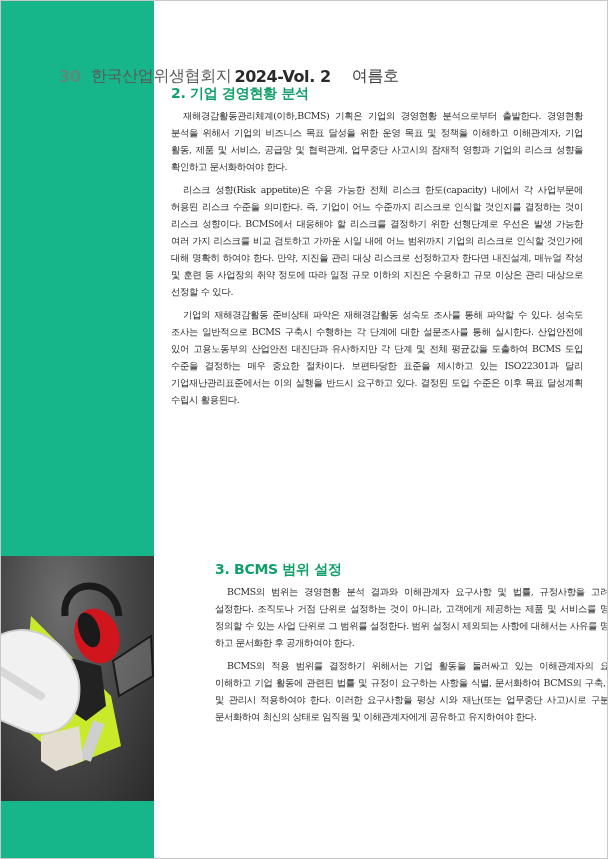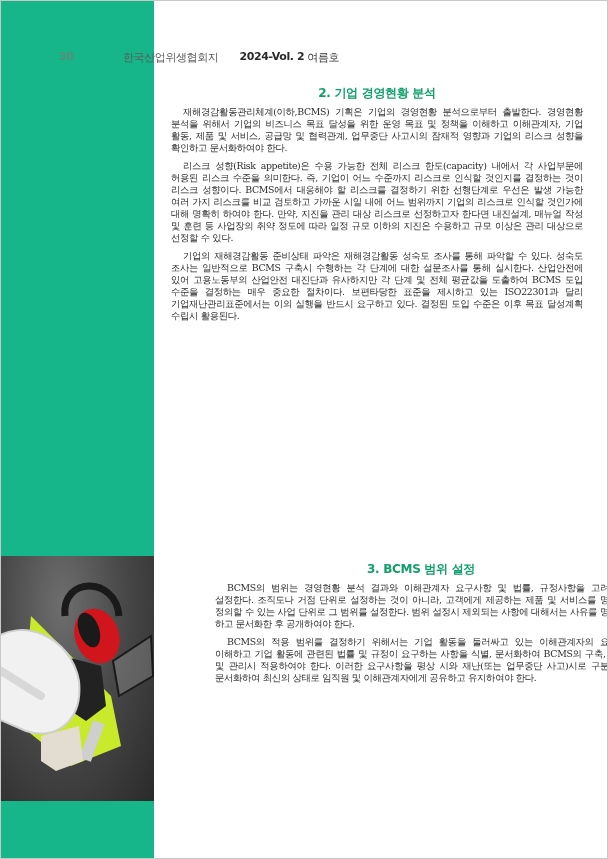--- a/index.html
+++ b/index.html
@@ -10,46 +10,46 @@
   }
   .page {
     position: absolute; left: 0; top: 0; width: 606px; height: 857px;
     border: 1px solid #c8c8c8; background: #fff; overflow: hidden;
   }
   .green-band {
     position: absolute; left: 0; top: 0; width: 153px; height: 857px;
     background: #17b68a;
   }
   .running-head {
-    position: absolute; left: 58px; top: 49px; height: 16px;
-    display: flex; white-space: nowrap;
+    position: absolute; left: 58px; top: 67px; height: 16px;
+    display: flex; align-items: center; white-space: nowrap;
     font-family: "DejaVu Sans", "Liberation Sans", sans-serif;
-    font-size: 11px; letter-spacing: -0.4px;
+    font-size: 16px; letter-spacing: -0.4px;
   }
   .page-num { color: #5a8c7c; font-weight: bold; width: 32px; }
-  .journal-name { color: #5a5a5a; margin-left: 32px; }
-  .journal-issue { color: #2a2a2a; font-weight: bold; margin-left: 21px; }
-  .journal-season { color: #3a3a3a; margin-left: 3px; }
+  .journal-name { color: #5a5a5a; }
+  .journal-issue { color: #2a2a2a; font-weight: bold; margin-left: 3px; }
+  .journal-season { color: #3a3a3a; margin-left: 21px; }
 
   .photo {
     position: absolute; left: 0; top: 555px; width: 153px; height: 245px;
     background: radial-gradient(ellipse at 40% 20%, #6e6e6e 0%, #4a4a4a 45%, #2a2a2a 100%);
     overflow: hidden;
   }
 
   .content {
     position: absolute; left: 170px; top: 84px; width: 412px;
   }
   .section-title {
     font-family: "DejaVu Sans", "Liberation Sans", sans-serif;
-    font-weight: bold; color: #12a06a; font-size: 12px;
-    margin: 0 0 4px 0; letter-spacing: -0.3px; text-align: center;
+    font-weight: bold; color: #12a06a; font-size: 14px;
+    margin: 0 0 4px 0; letter-spacing: -0.3px;
   }
   .para {
-    font-size: 9.4px; line-height: 12px; color: #2b2b2b;
+    font-size: 9.4px; line-height: 17px; color: #2b2b2b;
     text-indent: 12px; text-align: justify; margin: 0 0 6px 0;
     letter-spacing: -0.35px; word-break: keep-all;
   }
   .section-3 { position: absolute; left: 170px; top: 560px; width: 412px; margin-left: 44px; }
 </style>
 </head>
 <body>
 
 <div class="page">
   <div class="green-band"></div>

